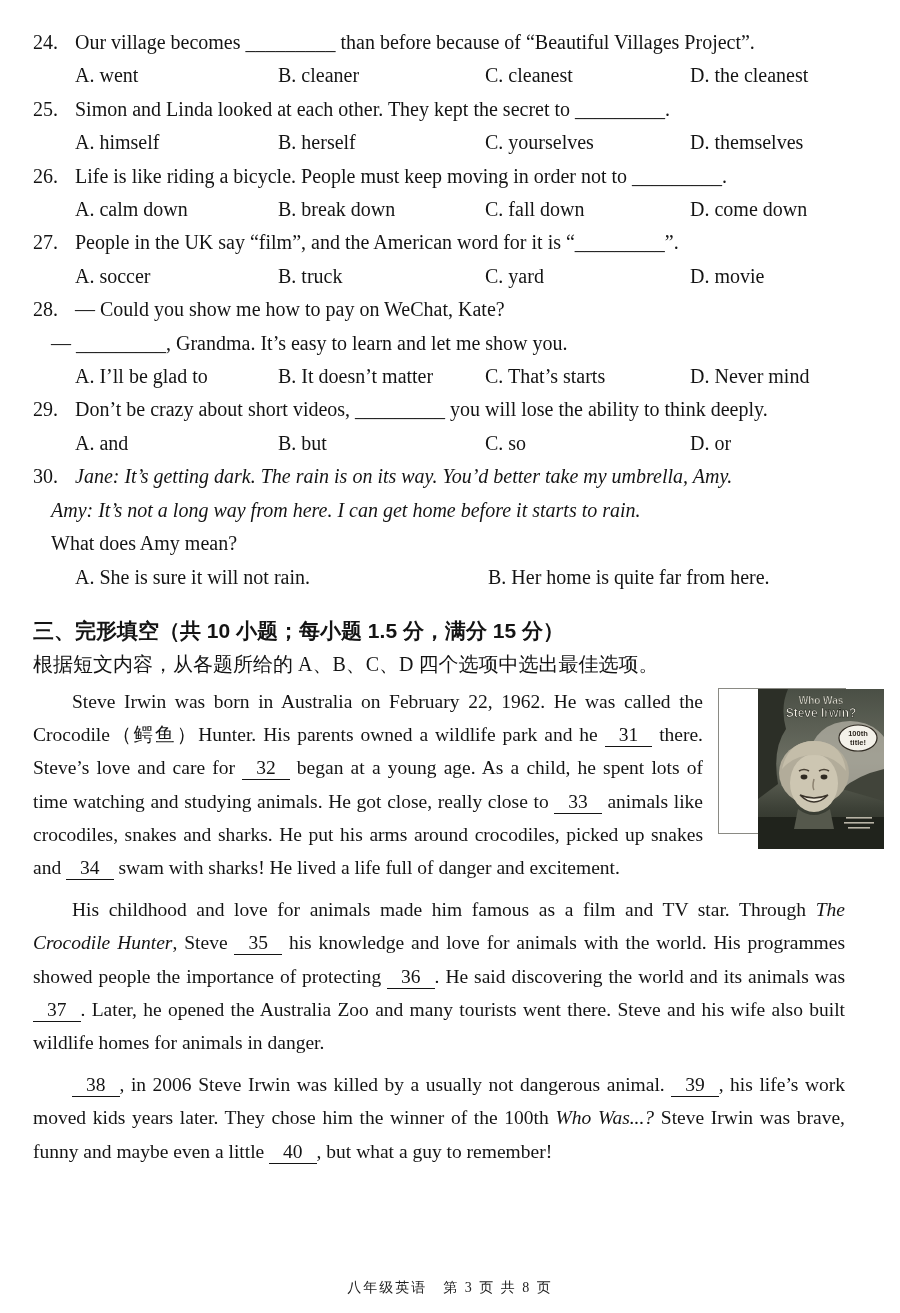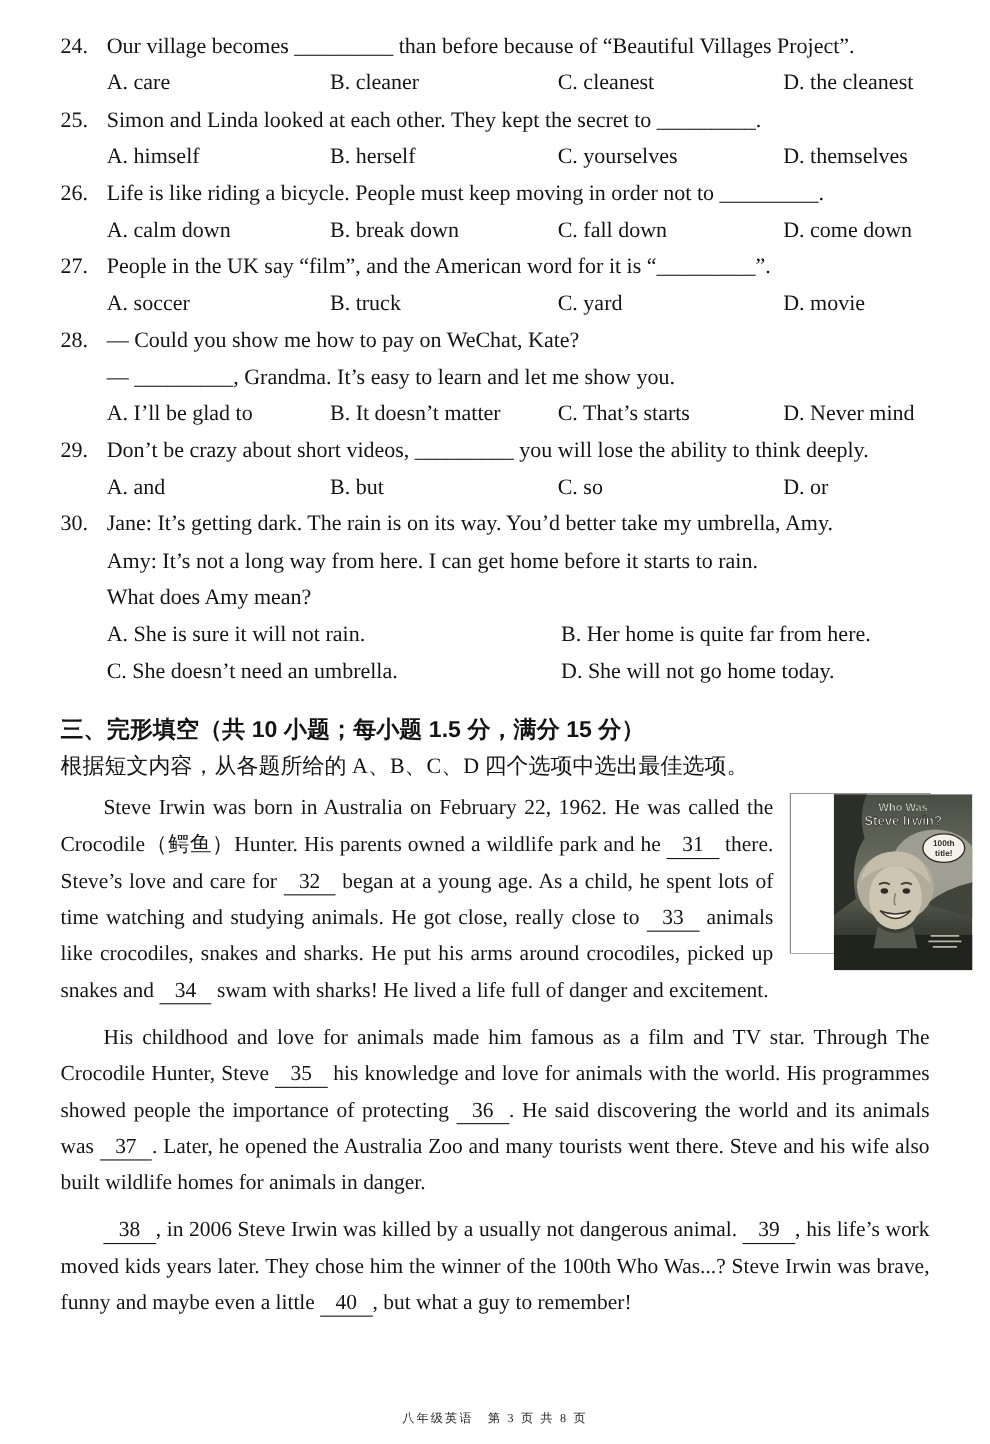--- a/index.html
+++ b/index.html
@@ -2,30 +2,30 @@
 <html><head>
 <meta charset="utf-8">
 <style>
   html,body{margin:0;padding:0;}
   body{
     width:900px;height:1313px;position:relative;background:#ffffff;color:#141414;
     font-family:"Liberation Serif","DejaVu Serif",serif;
     font-size:20px;
     overflow:hidden;
   }
-  .sheet{padding:26px 55px 0 55px;}
+  .sheet{padding:26px 55px 0 33px;}
   
   .q{margin:0;}
   .qline{display:flex;line-height:33.4px;}
   .qnum{width:42px;flex:none;}
   .qstem{flex:1;}
-  .qsub{margin-left:42px;line-height:33.4px;}
+  .qsub{margin-left:18px;line-height:33.4px;}
   .opts4{margin-left:42px;display:grid;grid-template-columns:203px 207px 205px auto;line-height:33.4px;}
   .opts2{margin-left:42px;display:grid;grid-template-columns:413px auto;line-height:33.4px;}
-  .italic{}
+  .italic{font-style:italic;}
   
   .sec-head{
     margin-top:20px;line-height:34px;font-weight:bold;font-size:21px;
     font-family:"Liberation Sans","DejaVu Sans",sans-serif;
   }
   .sec-instr{line-height:33px;}
   .passage{margin-top:4px;}
   .para{margin:0;text-indent:2em;line-height:33.2px;text-align:justify;font-size:19.5px;}
   .para + .para{margin-top:9px;}
   .bnum{
@@ -33,35 +33,35 @@
     line-height:22px;
   }
   
   .cover-float{
     float:right;width:126px;height:144px;margin:4px 0 8px 16px;
     display:block;box-shadow:0 0 0 1px #8a8a84;
   }
   
   .footer{
     position:absolute;left:0;right:0;bottom:16px;text-align:center;
-    font-size:11px;color:#222;letter-spacing:2px;
+    font-size:14px;color:#222;letter-spacing:2px;
   }
 </style>
 </head>
 <body>
 
 <div class="sheet">
 
   <div class="q">
     <div class="qline">
       <span class="qnum">24.</span>
       <span class="qstem">Our village becomes _________ than before because of “Beautiful Villages Project”.</span>
     </div>
     <div class="opts4">
-      <span class="opt">A. care</span>
+      <span class="opt">A. went</span>
       <span class="opt">B. cleaner</span>
       <span class="opt">C. cleanest</span>
       <span class="opt">D. the cleanest</span>
     </div>
   </div>
 
   <div class="q">
     <div class="qline">
       <span class="qnum">25.</span>
       <span class="qstem">Simon and Linda looked at each other. They kept the secret to _________.</span>
@@ -130,24 +130,20 @@
   <div class="q">
     <div class="qline">
       <span class="qnum">30.</span>
       <span class="qstem italic">Jane: It’s getting dark. The rain is on its way. You’d better take my umbrella, Amy.</span>
     </div>
     <div class="qsub italic">Amy: It’s not a long way from here. I can get home before it starts to rain.</div>
     <div class="qsub">What does Amy mean?</div>
     <div class="opts2">
       <span class="opt">A. She is sure it will not rain.</span>
       <span class="opt">B. Her home is quite far from here.</span>
-    </div>
-    <div class="opts2">
-      <span class="opt">C. She doesn’t need an umbrella.</span>
-      <span class="opt">D. She will not go home today.</span>
     </div>
   </div>
 
   <div class="sec-head">三、完形填空（共 10 小题；每小题 1.5 分，满分 15 分）</div>
   <div class="sec-instr">根据短文内容，从各题所给的 A、B、C、D 四个选项中选出最佳选项。</div>
 
   <div class="passage">
 
     <p class="para">
       <span class="cover-float">

